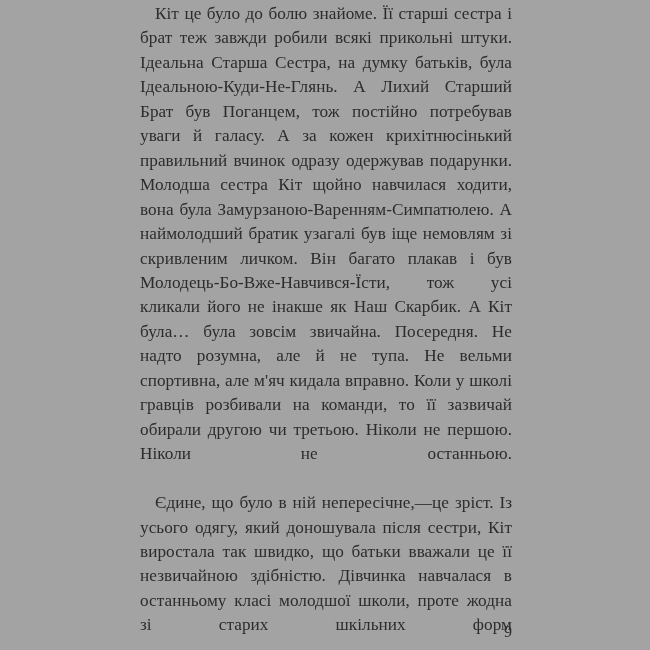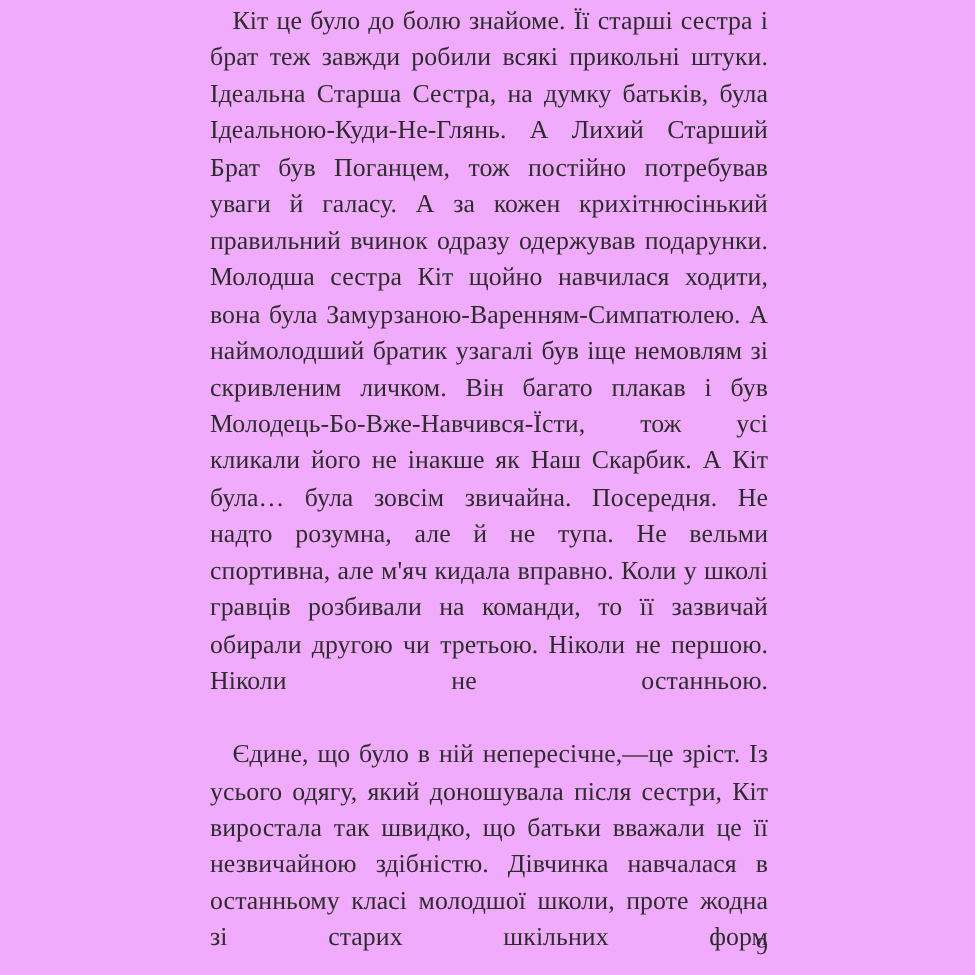--- a/index.html
+++ b/index.html
@@ -12,21 +12,21 @@
     width: 650px;
     height: 650px;
     overflow: hidden;
     font-family: "Liberation Serif", "DejaVu Serif", serif;
   }
 
   .page {
     position: relative;
     width: 650px;
     height: 650px;
-    background: #f0abfc;
+    background: #a3a3a3;
     box-sizing: border-box;
   }
 
   .text-block {
     position: absolute;
     left: 140px;
     top: 2px;
     width: 372px;
   }
 

